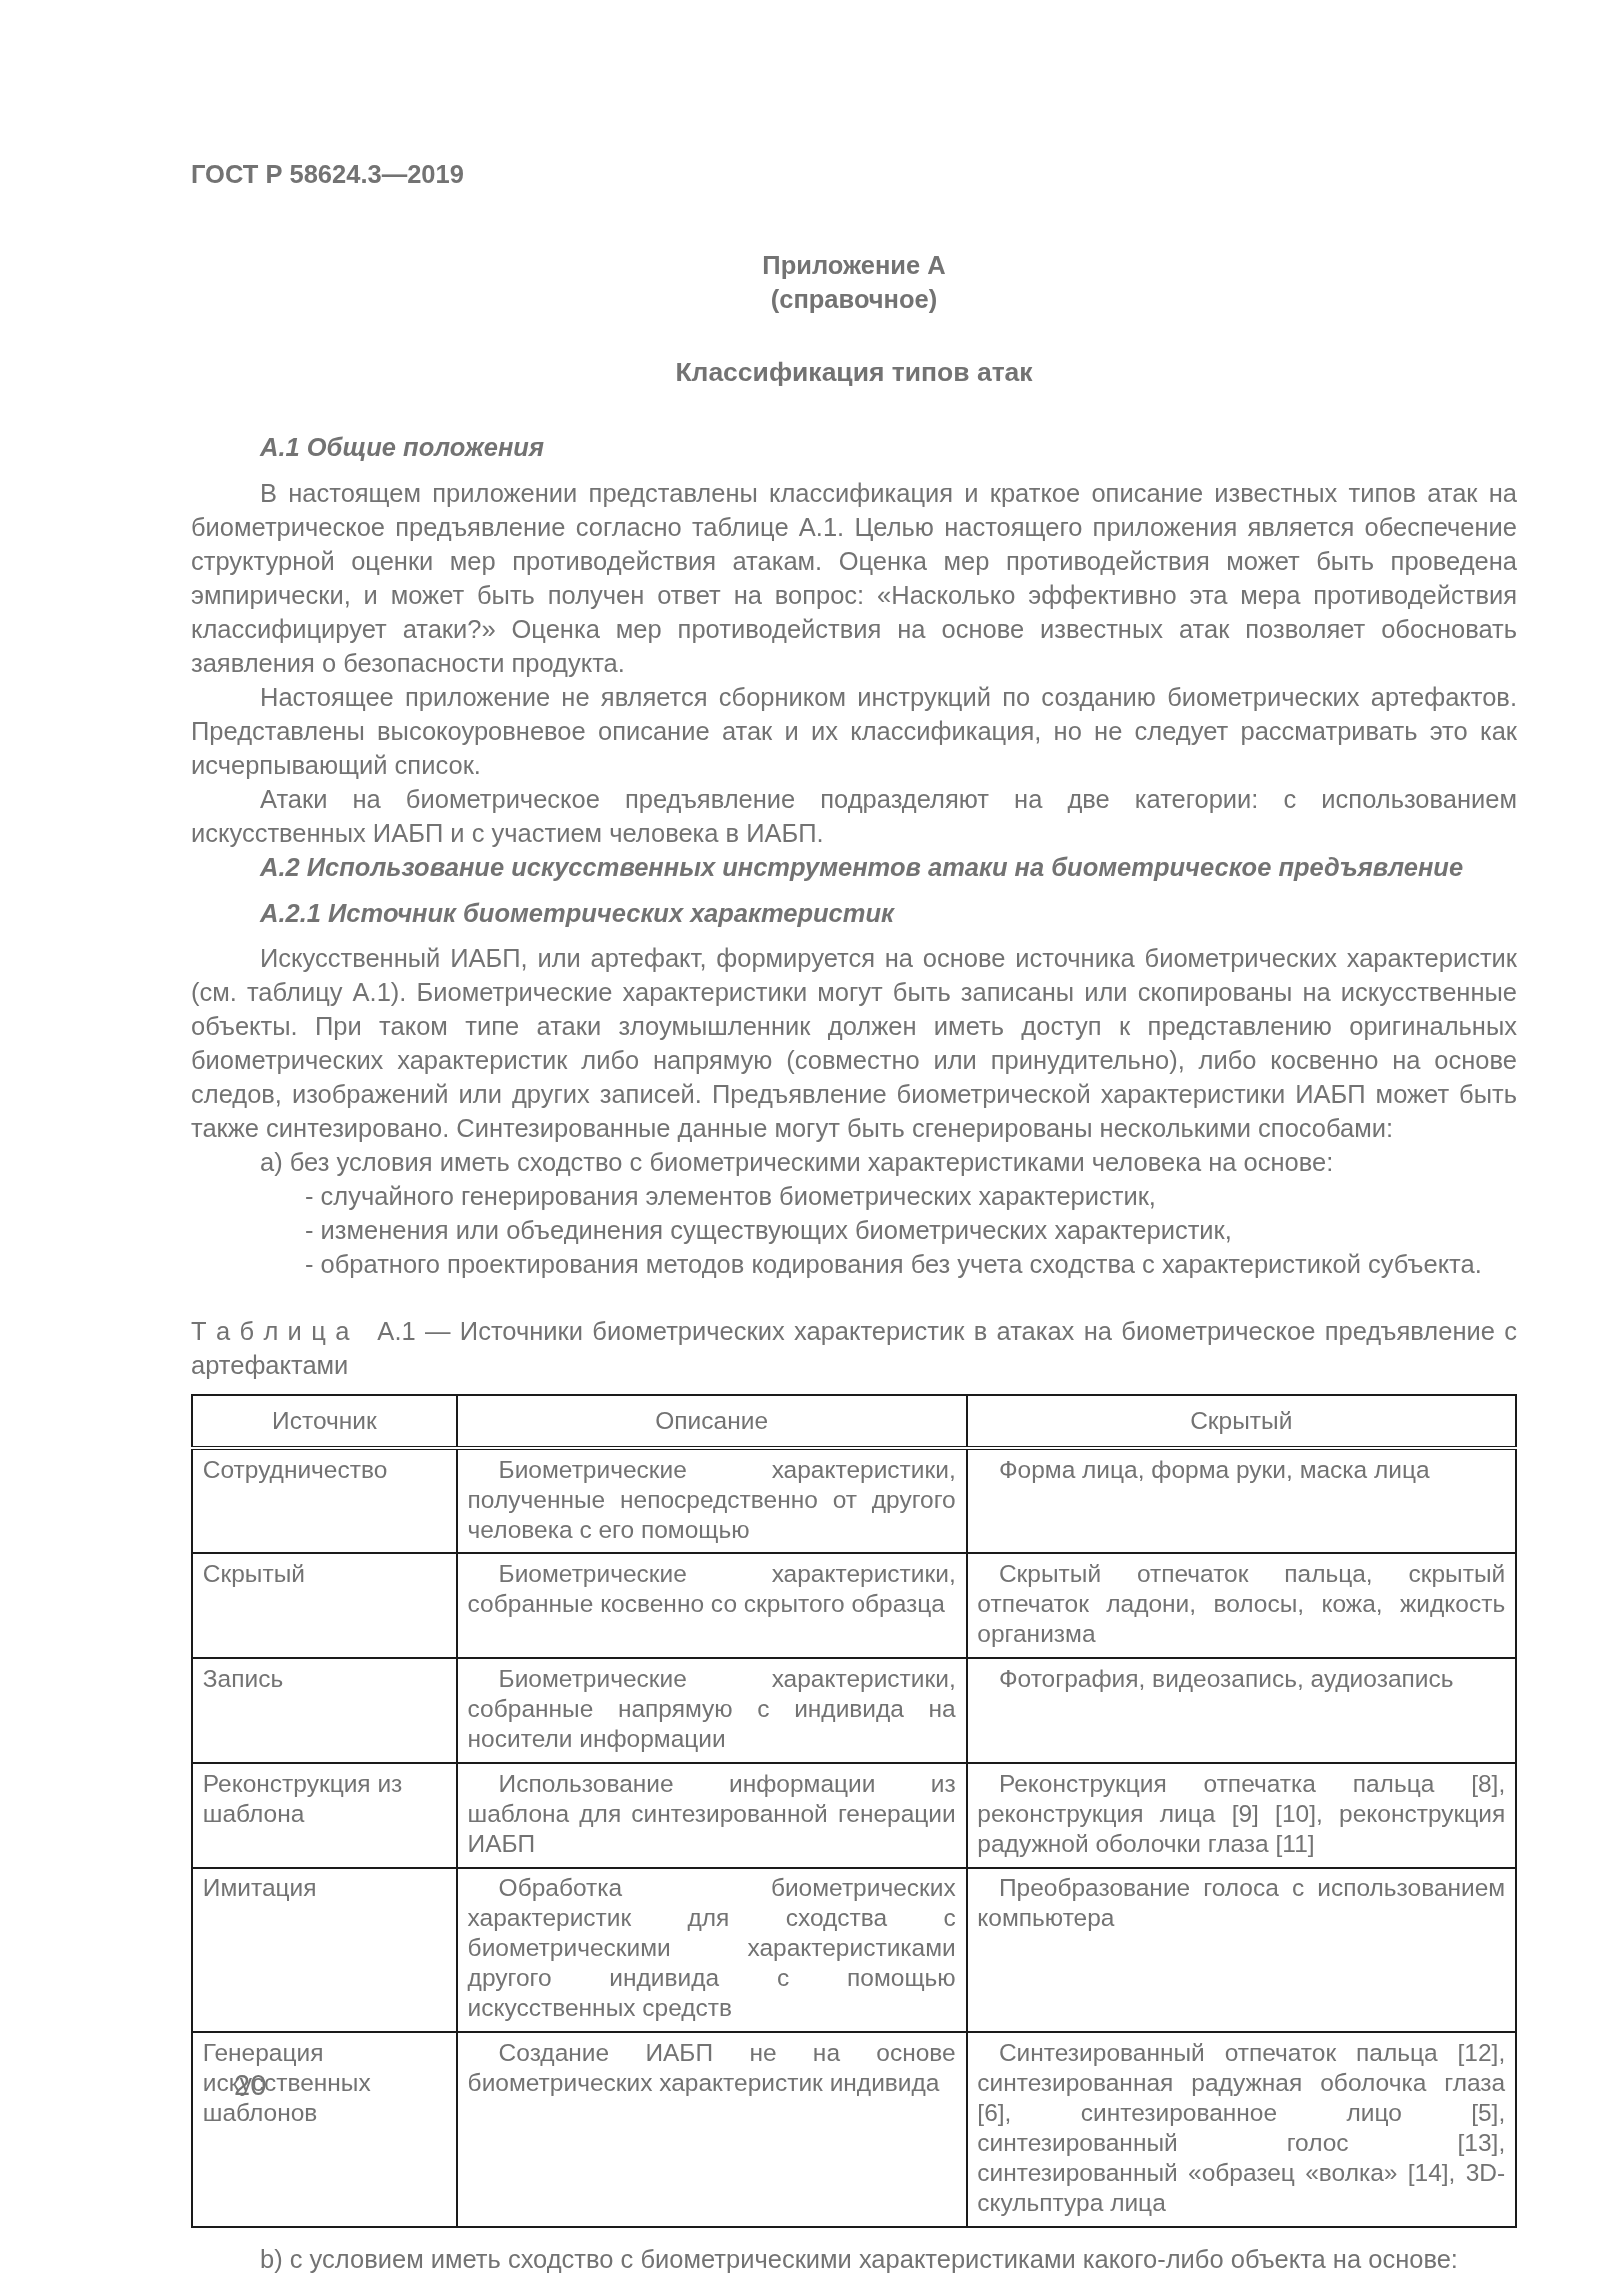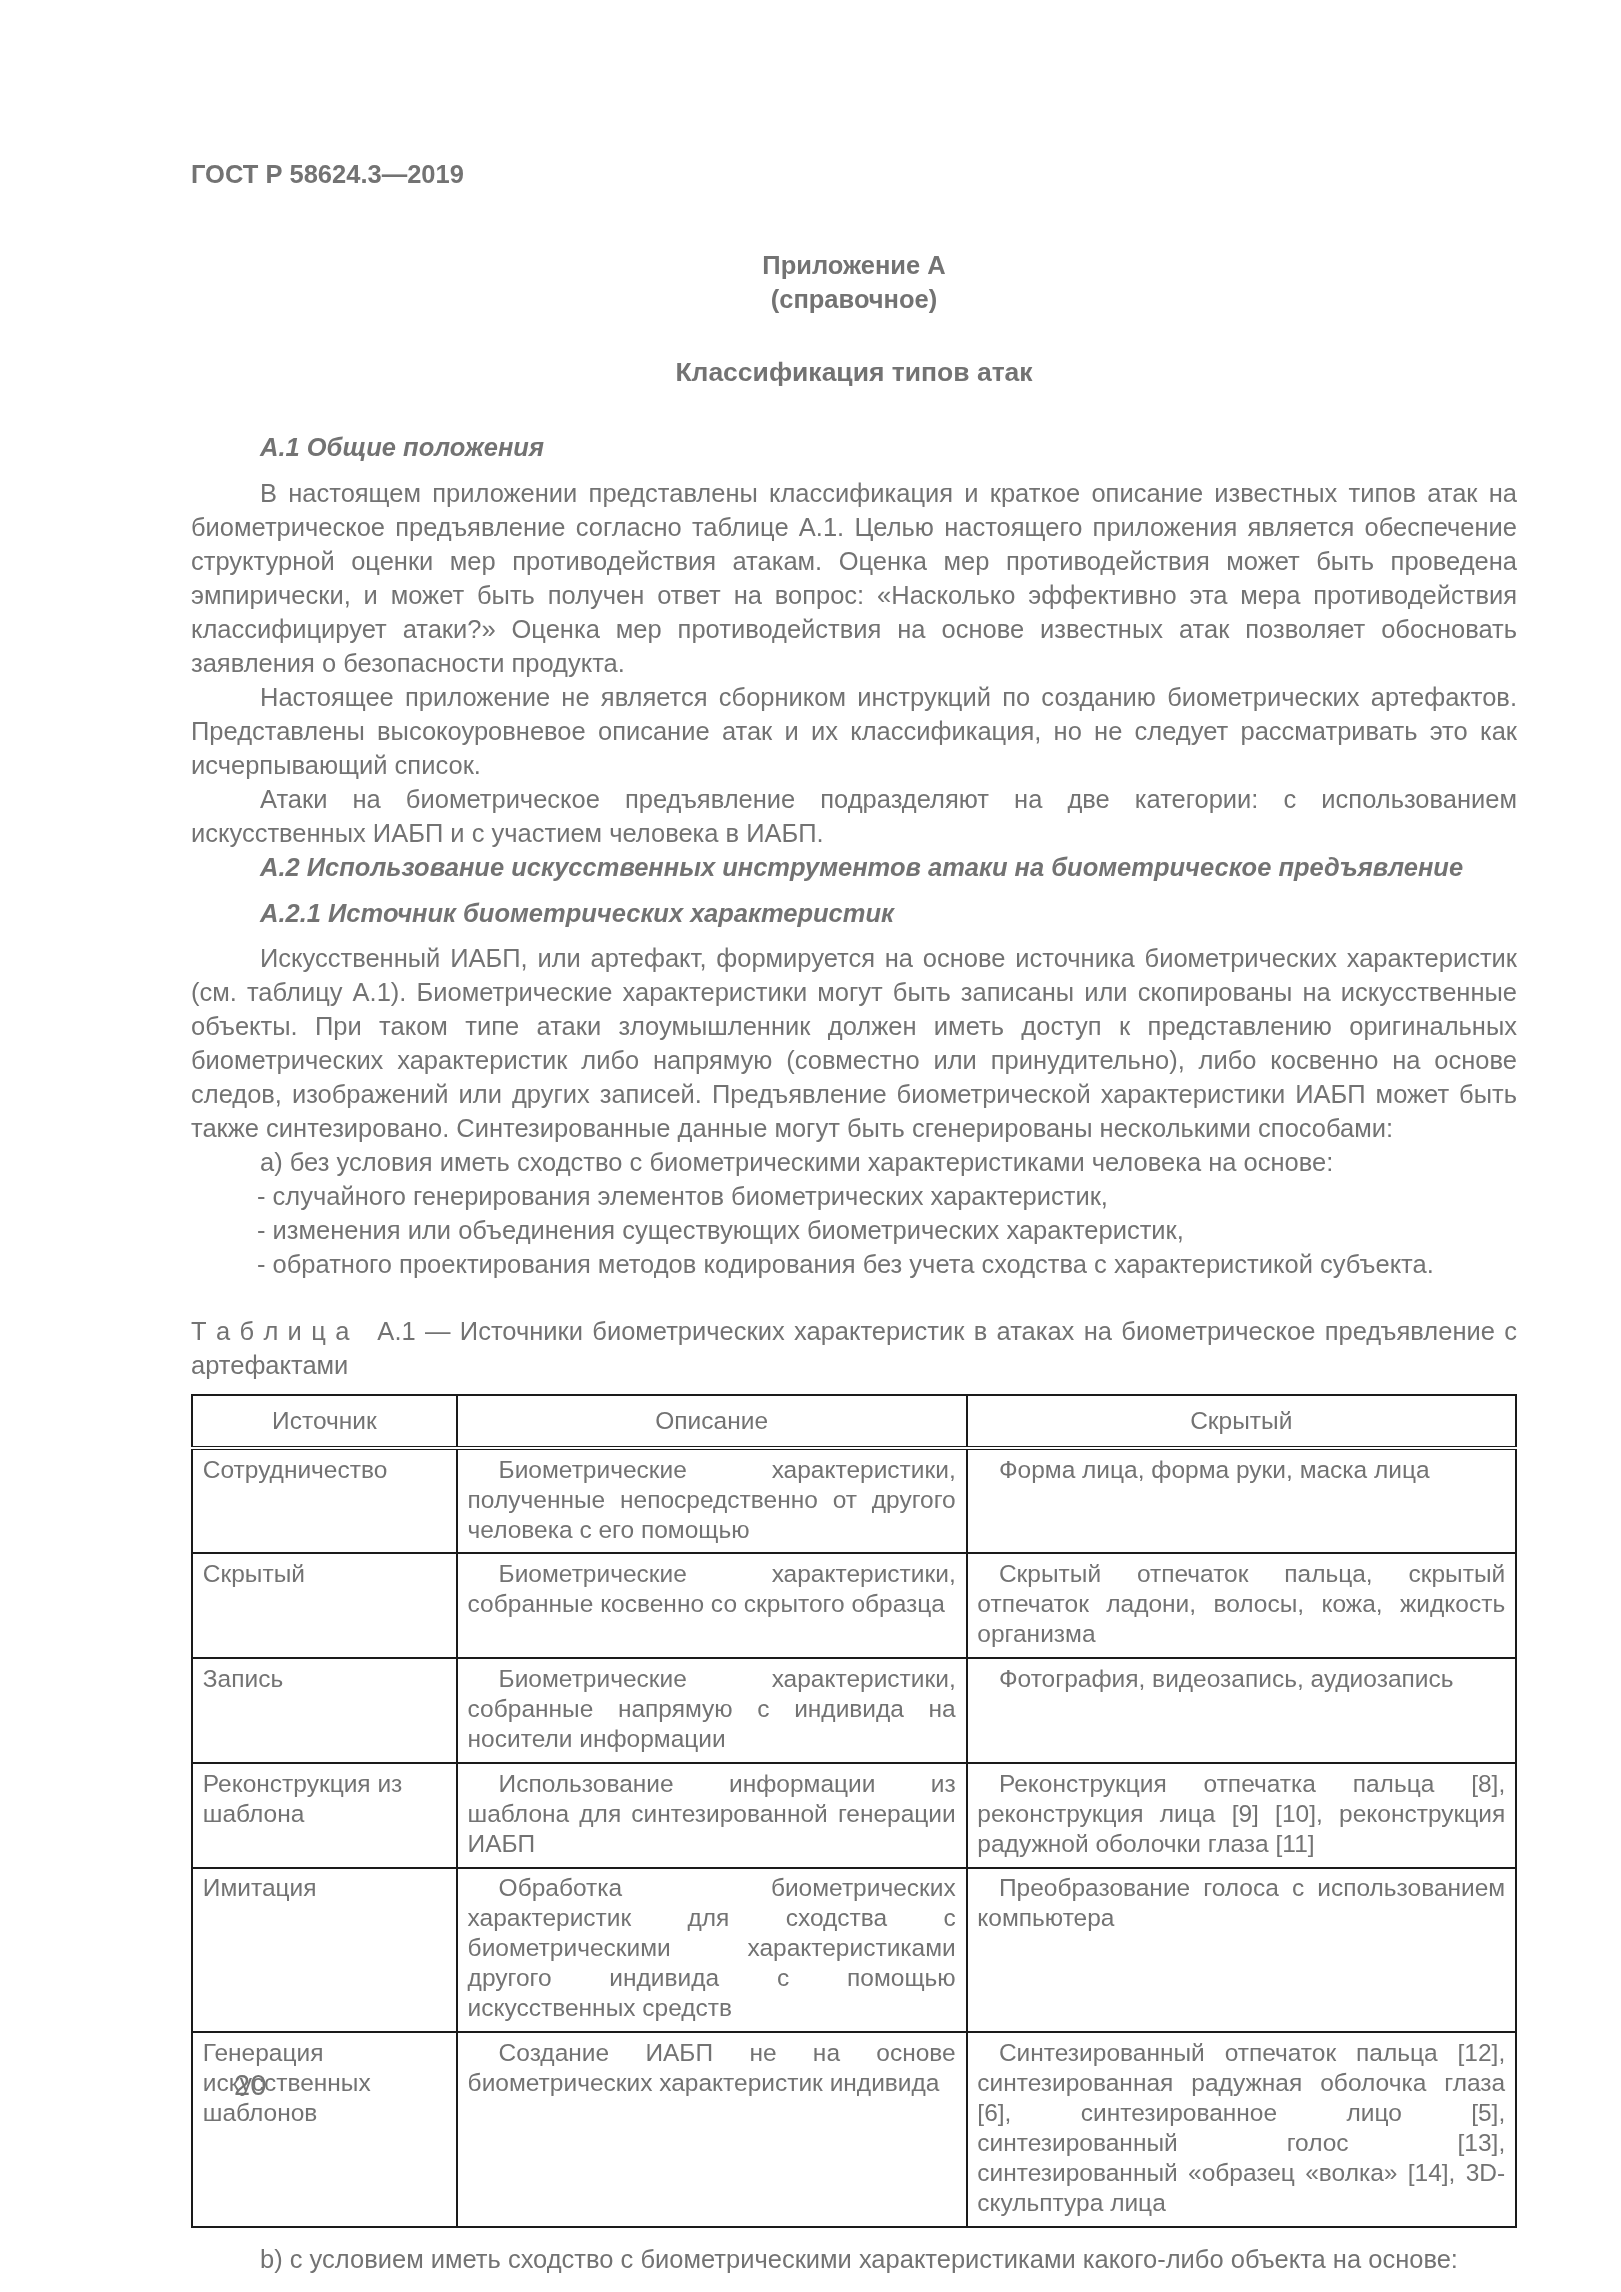--- a/index.html
+++ b/index.html
@@ -48,21 +48,21 @@
     text-indent: 69px;
   }
 
   p.list-intro {
     text-align: justify;
     text-indent: 69px;
   }
 
   p.list-item {
     text-align: justify;
-    margin-left: 66px;
+    margin-left: 114px;
     padding-left: 0;
     text-indent: -21.6px;
     padding-left: 21.6px;
   }
 
   .table-caption {
     margin-top: 33px;
     margin-bottom: 11.8px;
     text-align: justify;
   }

